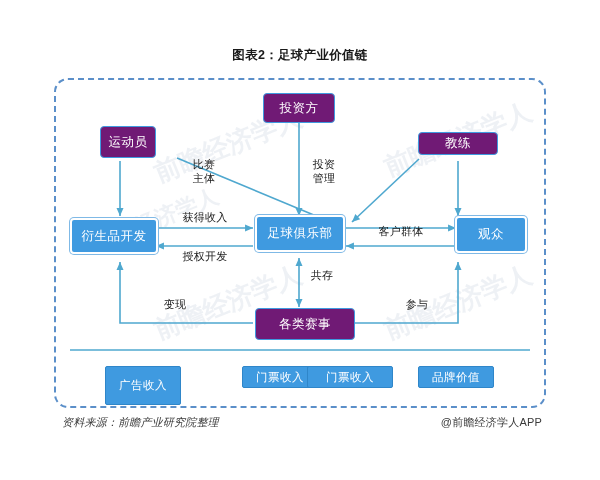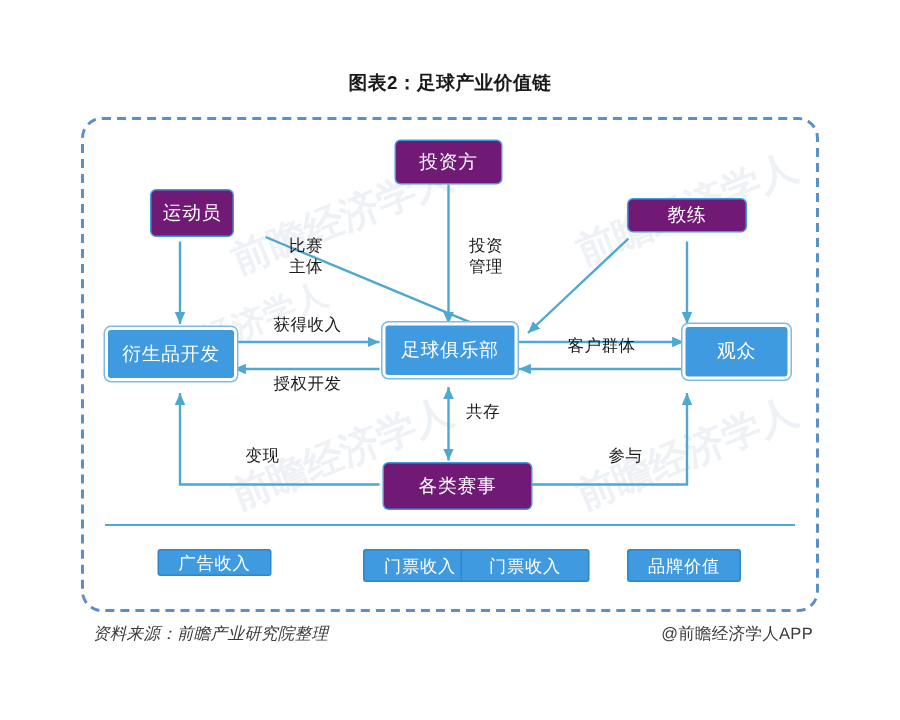--- a/index.html
+++ b/index.html
@@ -174,21 +174,21 @@
   <div class="node filled" style="left:418px;top:112px;width:80px;height:23px;margin-top:20px;">教练</div>
 
   <div class="node outline" style="left:70px;top:218px;width:88px;height:36px;">衍生品开发</div>
 
   <div class="node outline" style="left:255px;top:215px;width:90px;height:37px;">足球俱乐部</div>
 
   <div class="node outline" style="left:455px;top:216px;width:72px;height:37px;">观众</div>
 
   <div class="node filled" style="left:255px;top:308px;width:100px;height:32px;">各类赛事</div>
 
-  <div class="node pill" style="left:105px;top:366px;width:76px;height:18px;">广告收入</div>
+  <div class="node pill" style="left:105px;top:366px;width:76px;height:39px;">广告收入</div>
   <div class="node pill" style="left:206px;top:366px;width:76px;height:22px;margin-left:36px;">门票收入</div>
   <div class="node pill" style="left:307px;top:366px;width:86px;height:22px;">门票收入</div>
   <div class="node pill" style="left:418px;top:366px;width:76px;height:22px;">品牌价值</div>
 
   <div class="elabel" style="left:184px;top:157px;width:40px;">比赛
 主体</div>
 
   <div class="elabel" style="left:304px;top:157px;width:40px;">投资
 管理</div>
 

